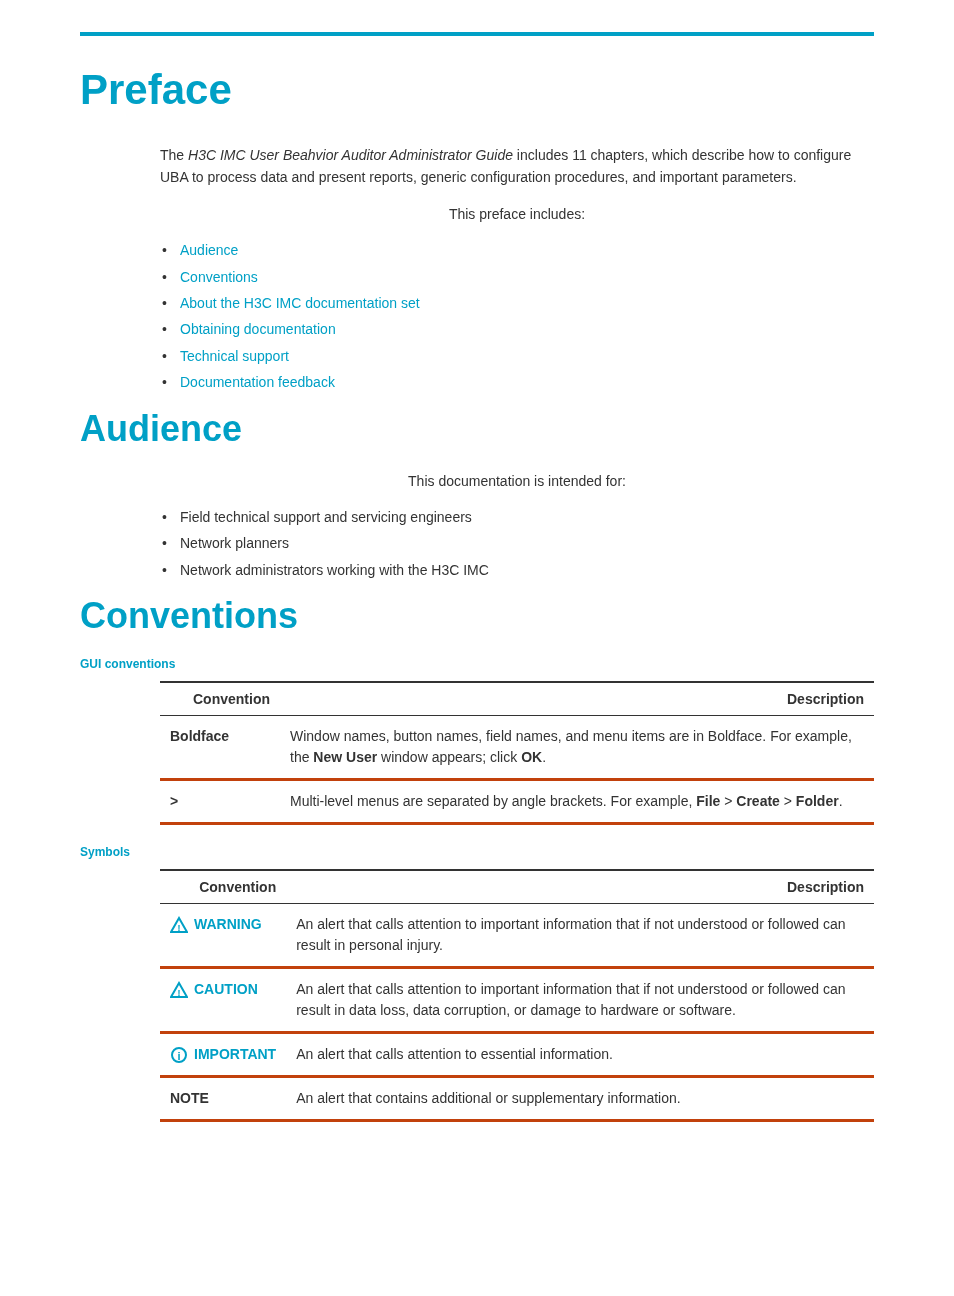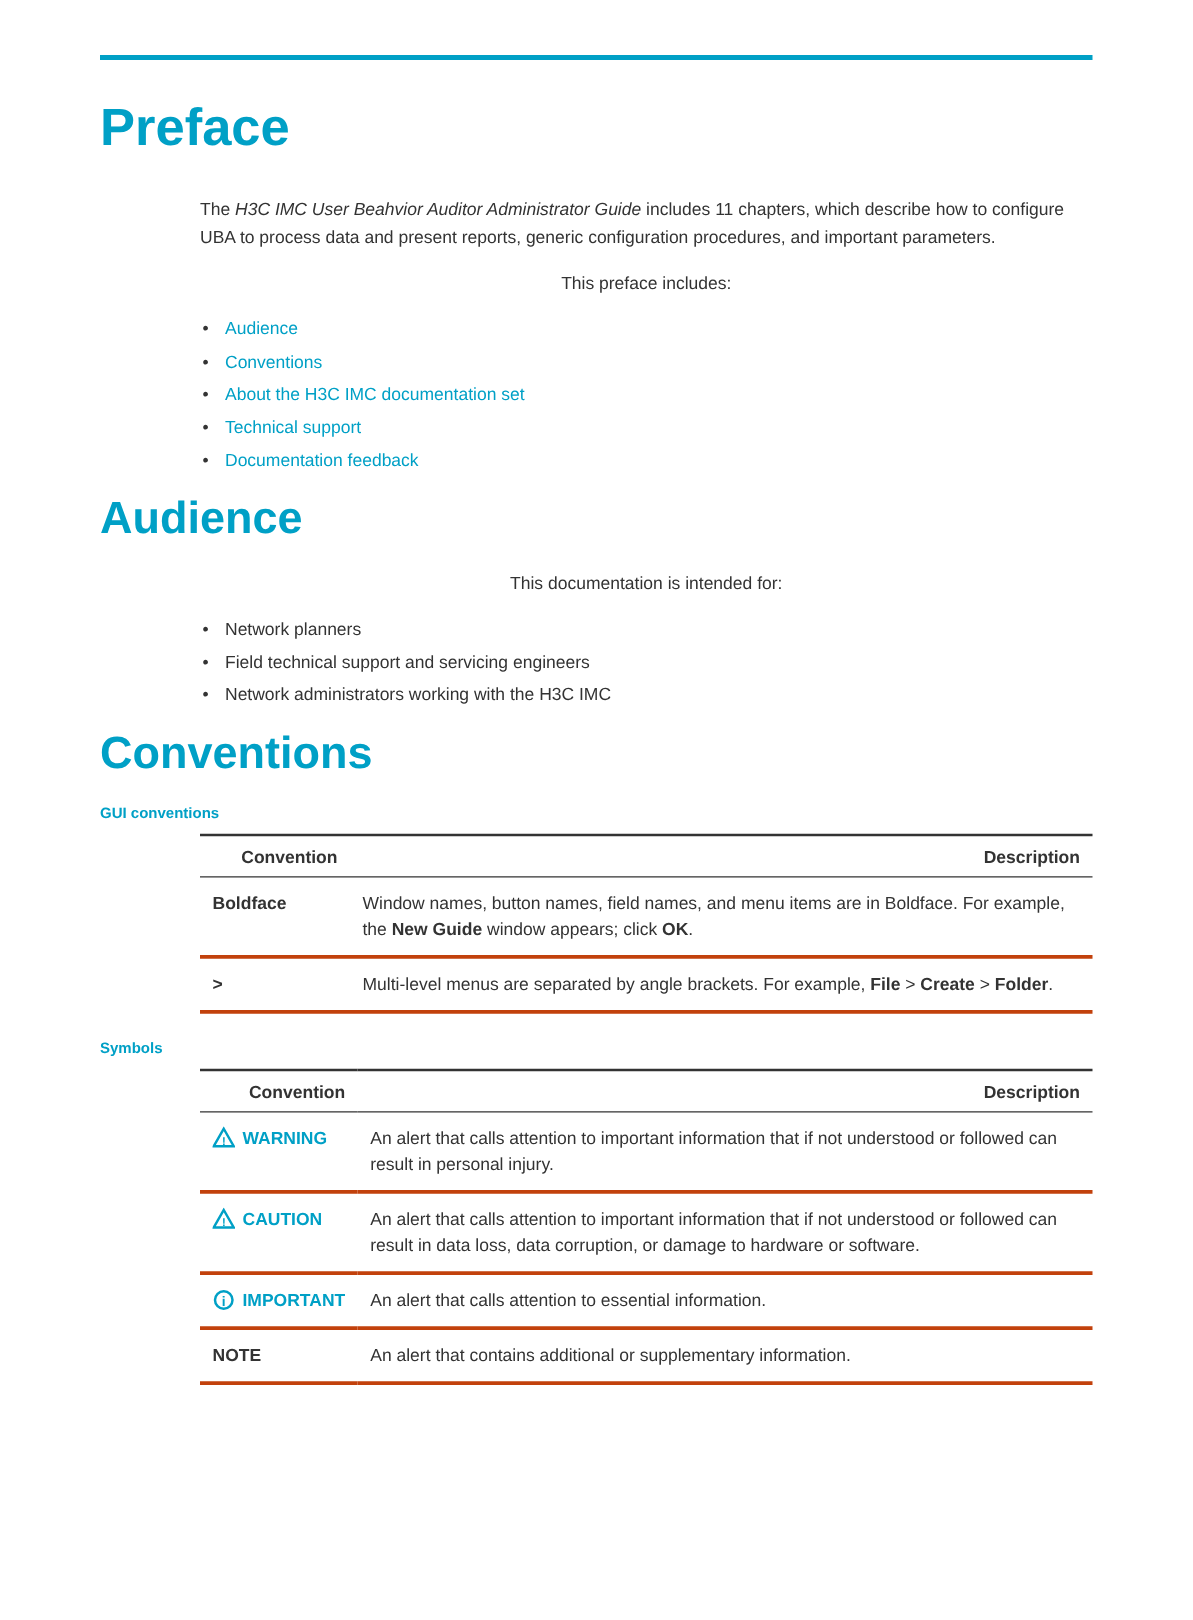--- a/index.html
+++ b/index.html
@@ -7,21 +7,21 @@
       font-family: Arial, Helvetica, sans-serif;
       font-size: 14px;
       color: #333;
       background: #fff;
       padding: 0;
     }
     .page {
       width: 954px;
       min-height: 1296px;
       background: #fff;
-      padding: 44px 80px 60px 80px;
+      padding: 32px 80px 60px 80px;
     }
     .top-border {
       height: 4px;
       background: #00a0c6;
       margin-bottom: 30px;
     }
     .section-title {
       font-size: 42px;
       font-weight: bold;
       color: #00a0c6;
@@ -135,51 +135,52 @@
   <p class="preface-intro">
     <span>The </span><em><span>H3C IMC User Beahvior Auditor Administrator Guide</span></em><span> includes 11 chapters, which describe how to configure UBA to process data and present reports, generic configuration procedures, and important parameters.</span>
   </p>
 
   <p class="intro-text">This preface includes:</p>
 
   <ul class="bullet-list">
     <li><a href="#">Audience</a></li>
     <li><a href="#">Conventions</a></li>
     <li><a href="#">About the H3C IMC documentation set</a></li>
+    <li><a href="#">Obtaining documentation</a></li>
     <li><a href="#">Technical support</a></li>
     <li><a href="#">Documentation feedback</a></li>
   </ul>
 
   <h2 class="section-title-medium">Audience</h2>
 
   <p class="intro-text">This documentation is intended for:</p>
 
   <ul class="bullet-list">
+    <li><span>Field technical support and servicing engineers</span></li>
     <li><span>Network planners</span></li>
-    <li><span>Field technical support and servicing engineers</span></li>
     <li><span>Network administrators working with the H3C IMC</span></li>
   </ul>
 
   <h2 class="section-title-medium">Conventions</h2>
 
 
   <p class="section-subtitle">GUI conventions</p>
 
   <table>
     <thead>
       <tr>
         <th>Convention</th>
         <th>Description</th>
       </tr>
     </thead>
     <tbody>
       <tr>
         <td>Boldface</td>
         <td>
-          Window names, button names, field names, and menu items are in Boldface. For example, the <span class="bold-inline">New Guide</span> window appears; click <span class="bold-inline">OK</span>.
+          Window names, button names, field names, and menu items are in Boldface. For example, the <span class="bold-inline">New User</span> window appears; click <span class="bold-inline">OK</span>.
         </td>
       </tr>
       <tr>
         <td>&gt;</td>
         <td>
           Multi-level menus are separated by angle brackets. For example, <span class="bold-inline">File</span> &gt; <span class="bold-inline">Create</span> &gt; <span class="bold-inline">Folder</span>.
         </td>
       </tr>
     </tbody>
   </table>

